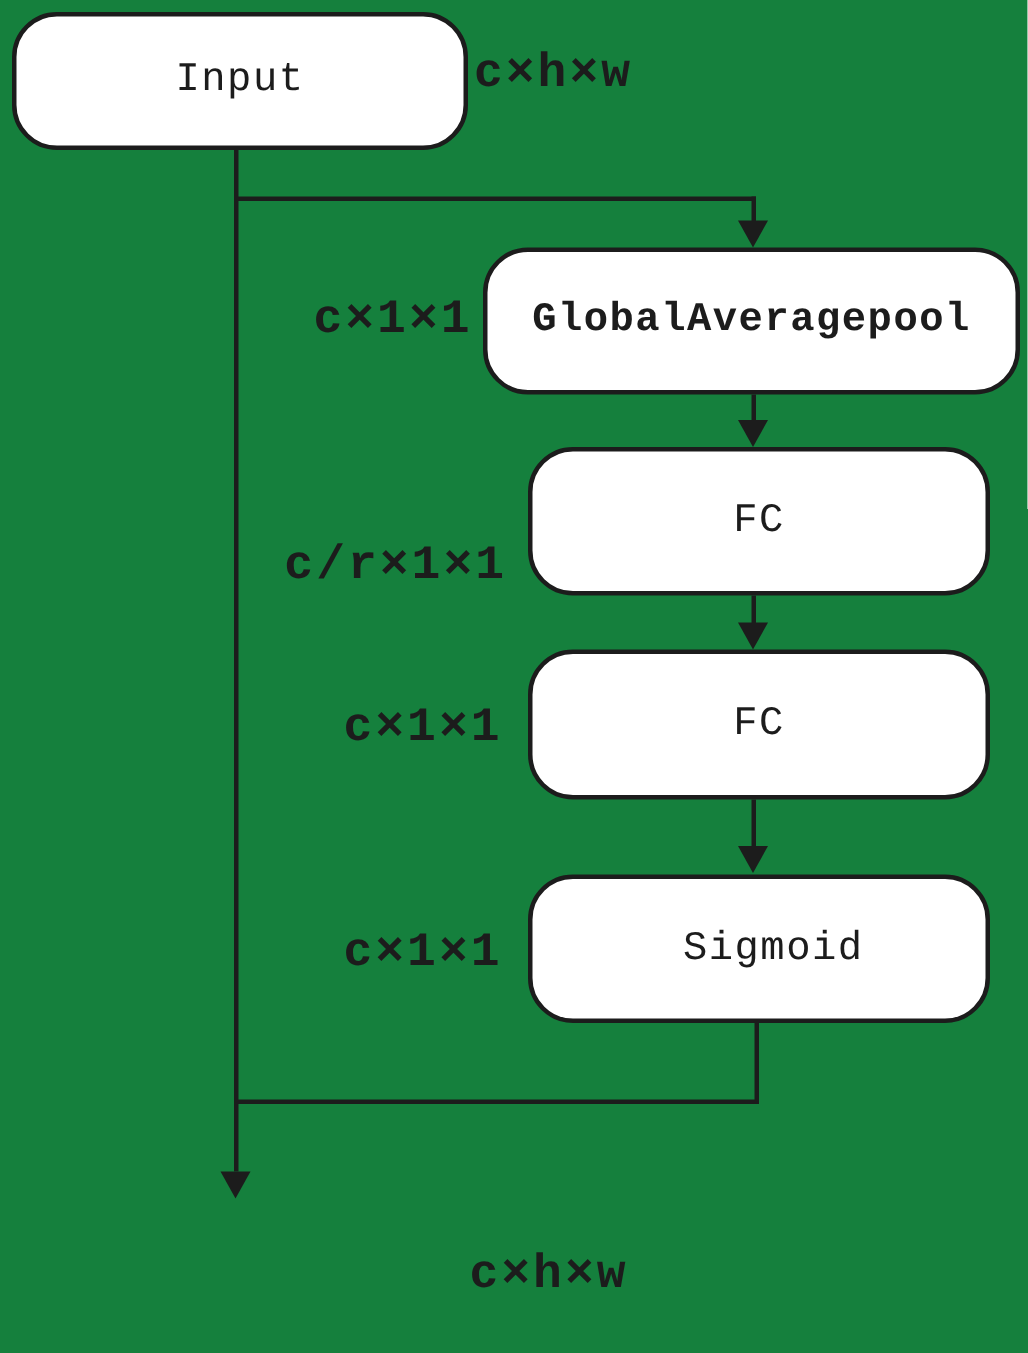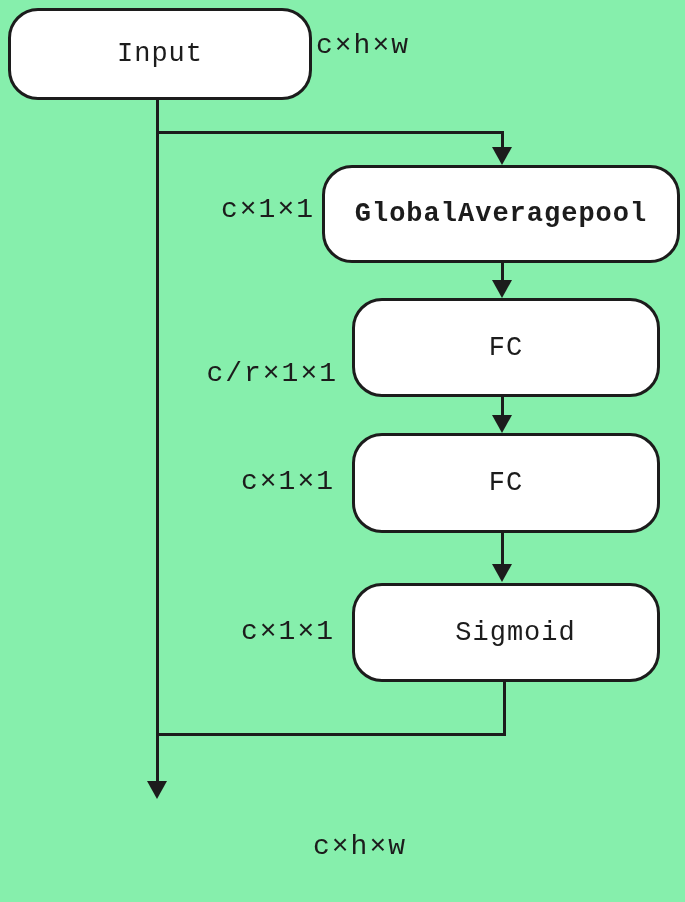--- a/index.html
+++ b/index.html
@@ -4,45 +4,46 @@
 <style>
   html, body {
     margin: 0;
     padding: 0;
     background: #ffffff;
   }
   #canvas {
     position: relative;
     width: 685px;
     height: 902px;
-    background: #86efac;
+    background: #15803d;
     font-family: "Liberation Mono", "DejaVu Sans Mono", monospace;
     color: #1c1c1c;
     overflow: hidden;
   }
   .node {
     position: absolute;
     box-sizing: border-box;
     border: 3px solid #1c1c1c;
     border-radius: 30px;
     background: #ffffff;
     display: flex;
     align-items: center;
     justify-content: center;
     font-size: 27px;
     letter-spacing: 1px;
     white-space: nowrap;
     z-index: 2;
   }
   .dim-label {
     position: absolute;
-    font-size: 28px;
+    font-size: 32px;
     letter-spacing: 2px;
     white-space: nowrap;
     z-index: 3;
+    font-weight: bold;
   }
   .line {
     position: absolute;
     background: #1c1c1c;
     z-index: 1;
   }
   .arrowhead {
     position: absolute;
     width: 0;
     height: 0;

